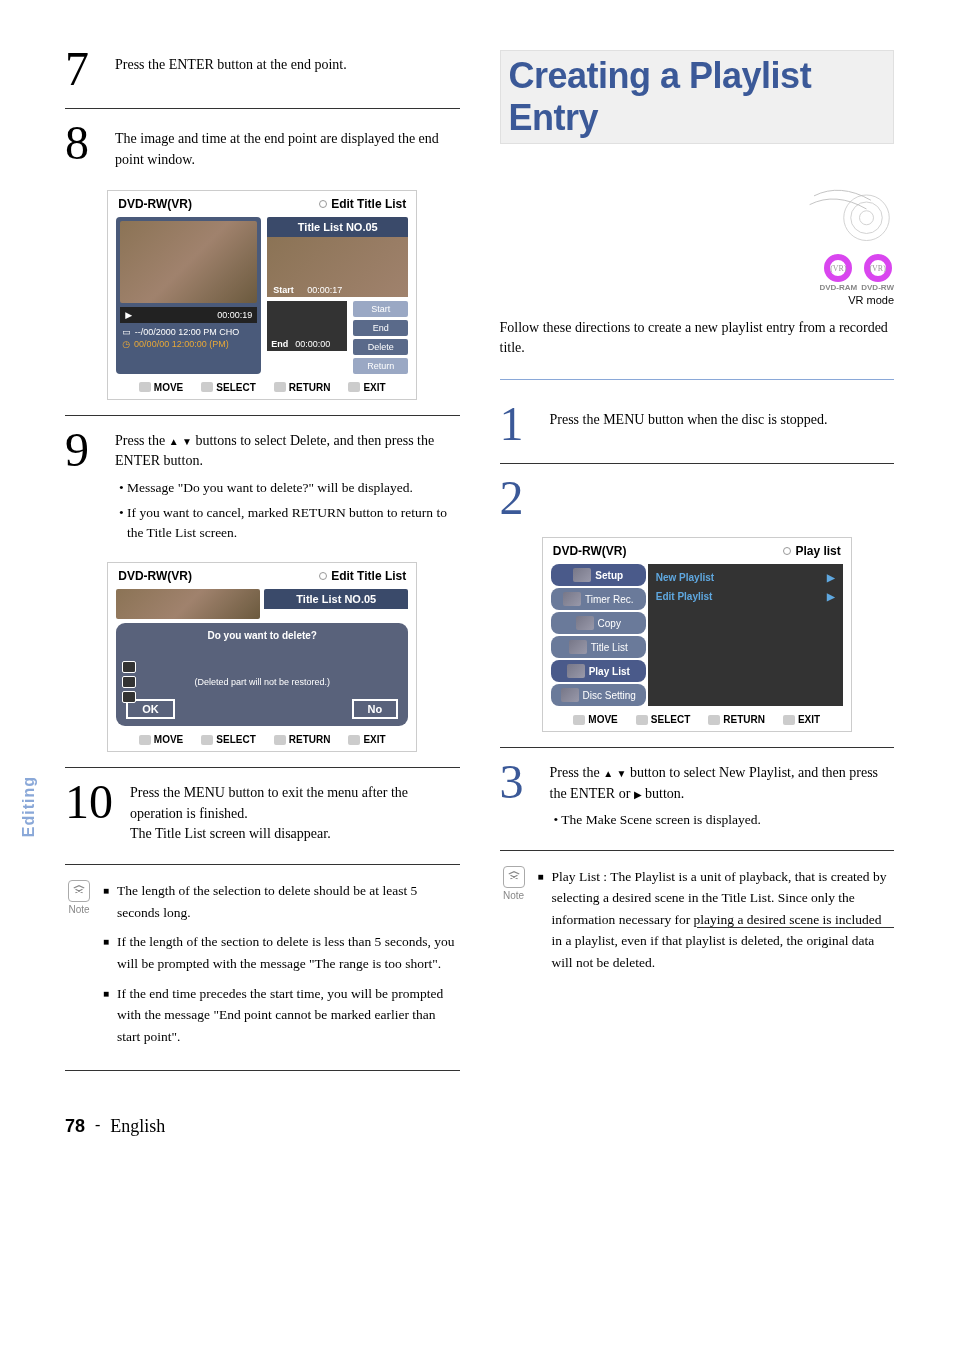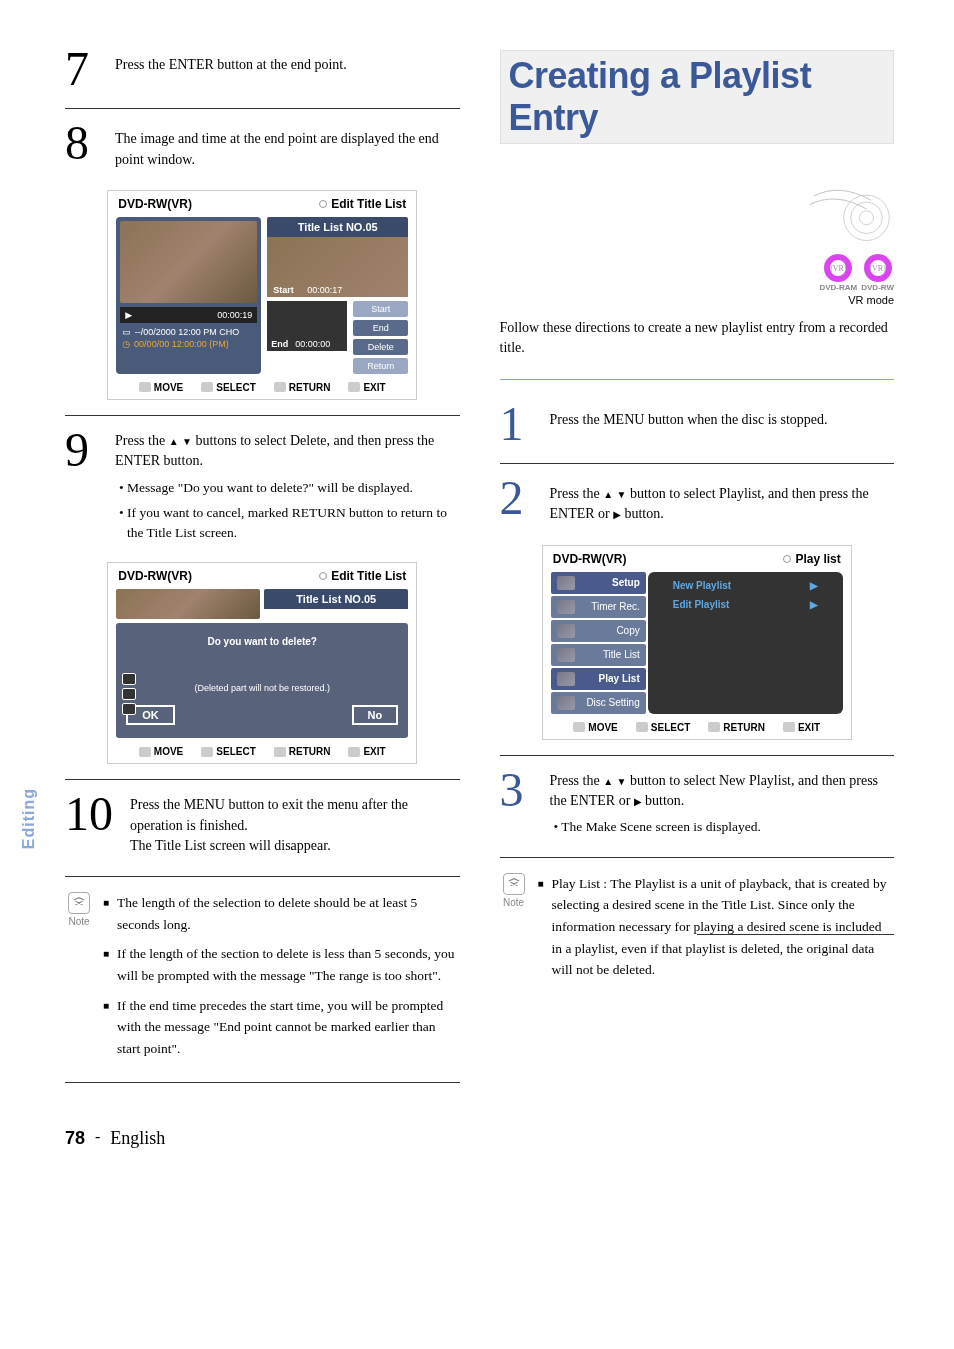--- a/index.html
+++ b/index.html
@@ -49,40 +49,40 @@
   .osd-end-box { display:flex; gap:6px; margin-top:4px;}
   .osd-end-thumb { width:80px; height:50px; background:#333; position:relative;}
   .osd-end-thumb .lbl {position:absolute;bottom:2px;left:4px;color:#fff;font-size:9px;font-weight:bold;}
   .osd-end-thumb .tm {position:absolute;bottom:2px;left:28px;color:#fff;font-size:9px;}
   .osd-btns { display:flex; flex-direction:column; gap:3px; flex:1;}
   .osd-btn { background:#9aa8c4; color:#fff; font-size:9px; padding:3px 4px; text-align:center; border-radius:2px;}
   .osd-btn.highlight { background:#5a6a8a;}
   .osd-footer { display:flex; justify-content:center; gap:18px; padding-top:8px; font-size:10px;}
   .osd-footer span { display:flex; align-items:center; gap:3px;}
   .ficon { width:12px; height:10px; background:#ccc; border-radius:2px;}
-  .osd-confirm .conf-overlay { background:rgba(60,70,100,0.85); margin:0 8px; padding:13px 10px; text-align:center; color:#fff; font-size:10px; border-radius:3px;}
+  .osd-confirm .conf-overlay { background:rgba(60,70,100,0.85); margin:0 8px; padding:7px 10px; text-align:center; color:#fff; font-size:10px; border-radius:9px;}
   .osd-confirm .conf-msg { font-weight:bold; margin-bottom:3px;}
   .osd-confirm .conf-sub { font-size:9px; margin-bottom:12px;margin-top:36px;}
   .osd-confirm .conf-btns { display:flex; justify-content:space-between; gap:25px;}
   .osd-confirm .cbtn { border:2px solid #fff; padding:2px 14px; font-weight:bold; font-size:11px;}
   .osd-confirm .osd-top-row { display:flex; gap:4px; margin:0 8px 4px 8px;}
   .osd-confirm .mini-thumb { flex:1; height:30px; background:linear-gradient(135deg,#8B7355,#A0826D,#6B5A3E); border-radius:2px;}
   .osd-confirm .osd-title-no-wrap { flex:1;}
   .osd-confirm .side-icons { position:absolute; left:14px; bottom:48px; display:flex; flex-direction:column; gap:3px;}
   .osd-confirm-wrap { position:relative;}
   .side-ic { width:14px; height:12px; background:#333; border:1px solid #fff; border-radius:2px;}
   
   
   .osd-menu { width: 310px; margin: 12px auto 15px auto; font-family: Arial, sans-serif; font-size: 10px; background:#fff; border:1px solid #ccc; padding-bottom:6px;}
   .osd-menu .menu-body { display:flex; padding:0 8px;}
   .menu-left { width:95px; display:flex; flex-direction:column; gap:2px;}
-  .menu-item { background:#6a7a9a; color:#fff; font-size:10px; padding:4px 6px; border-radius:2px; display:flex; align-items:center; gap:4px; justify-content:space-between;}
+  .menu-item { background:#6a7a9a; color:#fff; font-size:10px; padding:4px 6px; border-radius:8px; display:flex; align-items:center; gap:4px; justify-content:center;}
   .menu-item.sel { background:#4a5a8a; font-weight:bold;}
   .menu-thumb { width:18px; height:14px; background:linear-gradient(135deg,#778,#99a); border-radius:2px;}
-  .menu-right { flex:1; background:#333; border-radius:6px; padding:4px 23px; margin-left:2px; color:#fff;}
+  .menu-right { flex:1; background:#333; border-radius:0; padding:4px 6px; margin-left:2px; color:#fff;}
   .menu-right-item { display:flex; justify-content:space-between; padding:4px 2px; font-size:10px; font-weight:bold;}
   .menu-right-item span:first-child { color:#5fa8e0;}
   .arrow { color:#5fa8e0;}
   
   .side-tab { position: absolute; left: 20px; bottom: 360px; writing-mode: vertical-rl; transform: rotate(180deg); font-family: Arial, sans-serif; font-weight: bold; color: #8aa8d8; font-size: 16px; letter-spacing:1px;}
   .page-footer { display:flex; align-items:flex-start; gap:10px; margin-top: 30px; }
   .page-num { font-family: Arial, sans-serif; font-weight: bold; font-size: 18px; }
   .page-lang { font-size: 18px; }
   .tri-up::before { content:"▲"; font-size:10px;}
   .tri-down::before { content:"▼"; font-size:10px;}
@@ -304,21 +304,20 @@
       <hr class="blue-line">
 
       <div class="step">
         <div class="step-num" style="color:#3b5998;">1</div>
         <div class="step-text">Press the MENU button when the disc is stopped.</div>
       </div>
       <hr class="hr-thin">
 
       <div class="step">
         <div class="step-num" style="color:#3b5998;">2</div>
-        <div class="step-text">Press the <span class="tri-up"></span> <span class="tri-down"></span> button to select Playlist, and then press the ENTER or <span class="tri-right"></span> button.</div>
       </div>
 
       <div class="osd-menu">
         <div class="osd-header">
           <span>DVD-RW(VR)</span>
           <span style="display:flex;align-items:center;gap:4px;">
             <span style="width:8px;height:8px;border:1px solid #999;border-radius:50%;"></span>
             <span style="font-weight:bold;font-size:12px;">Play list</span>
           </span>
         </div>

